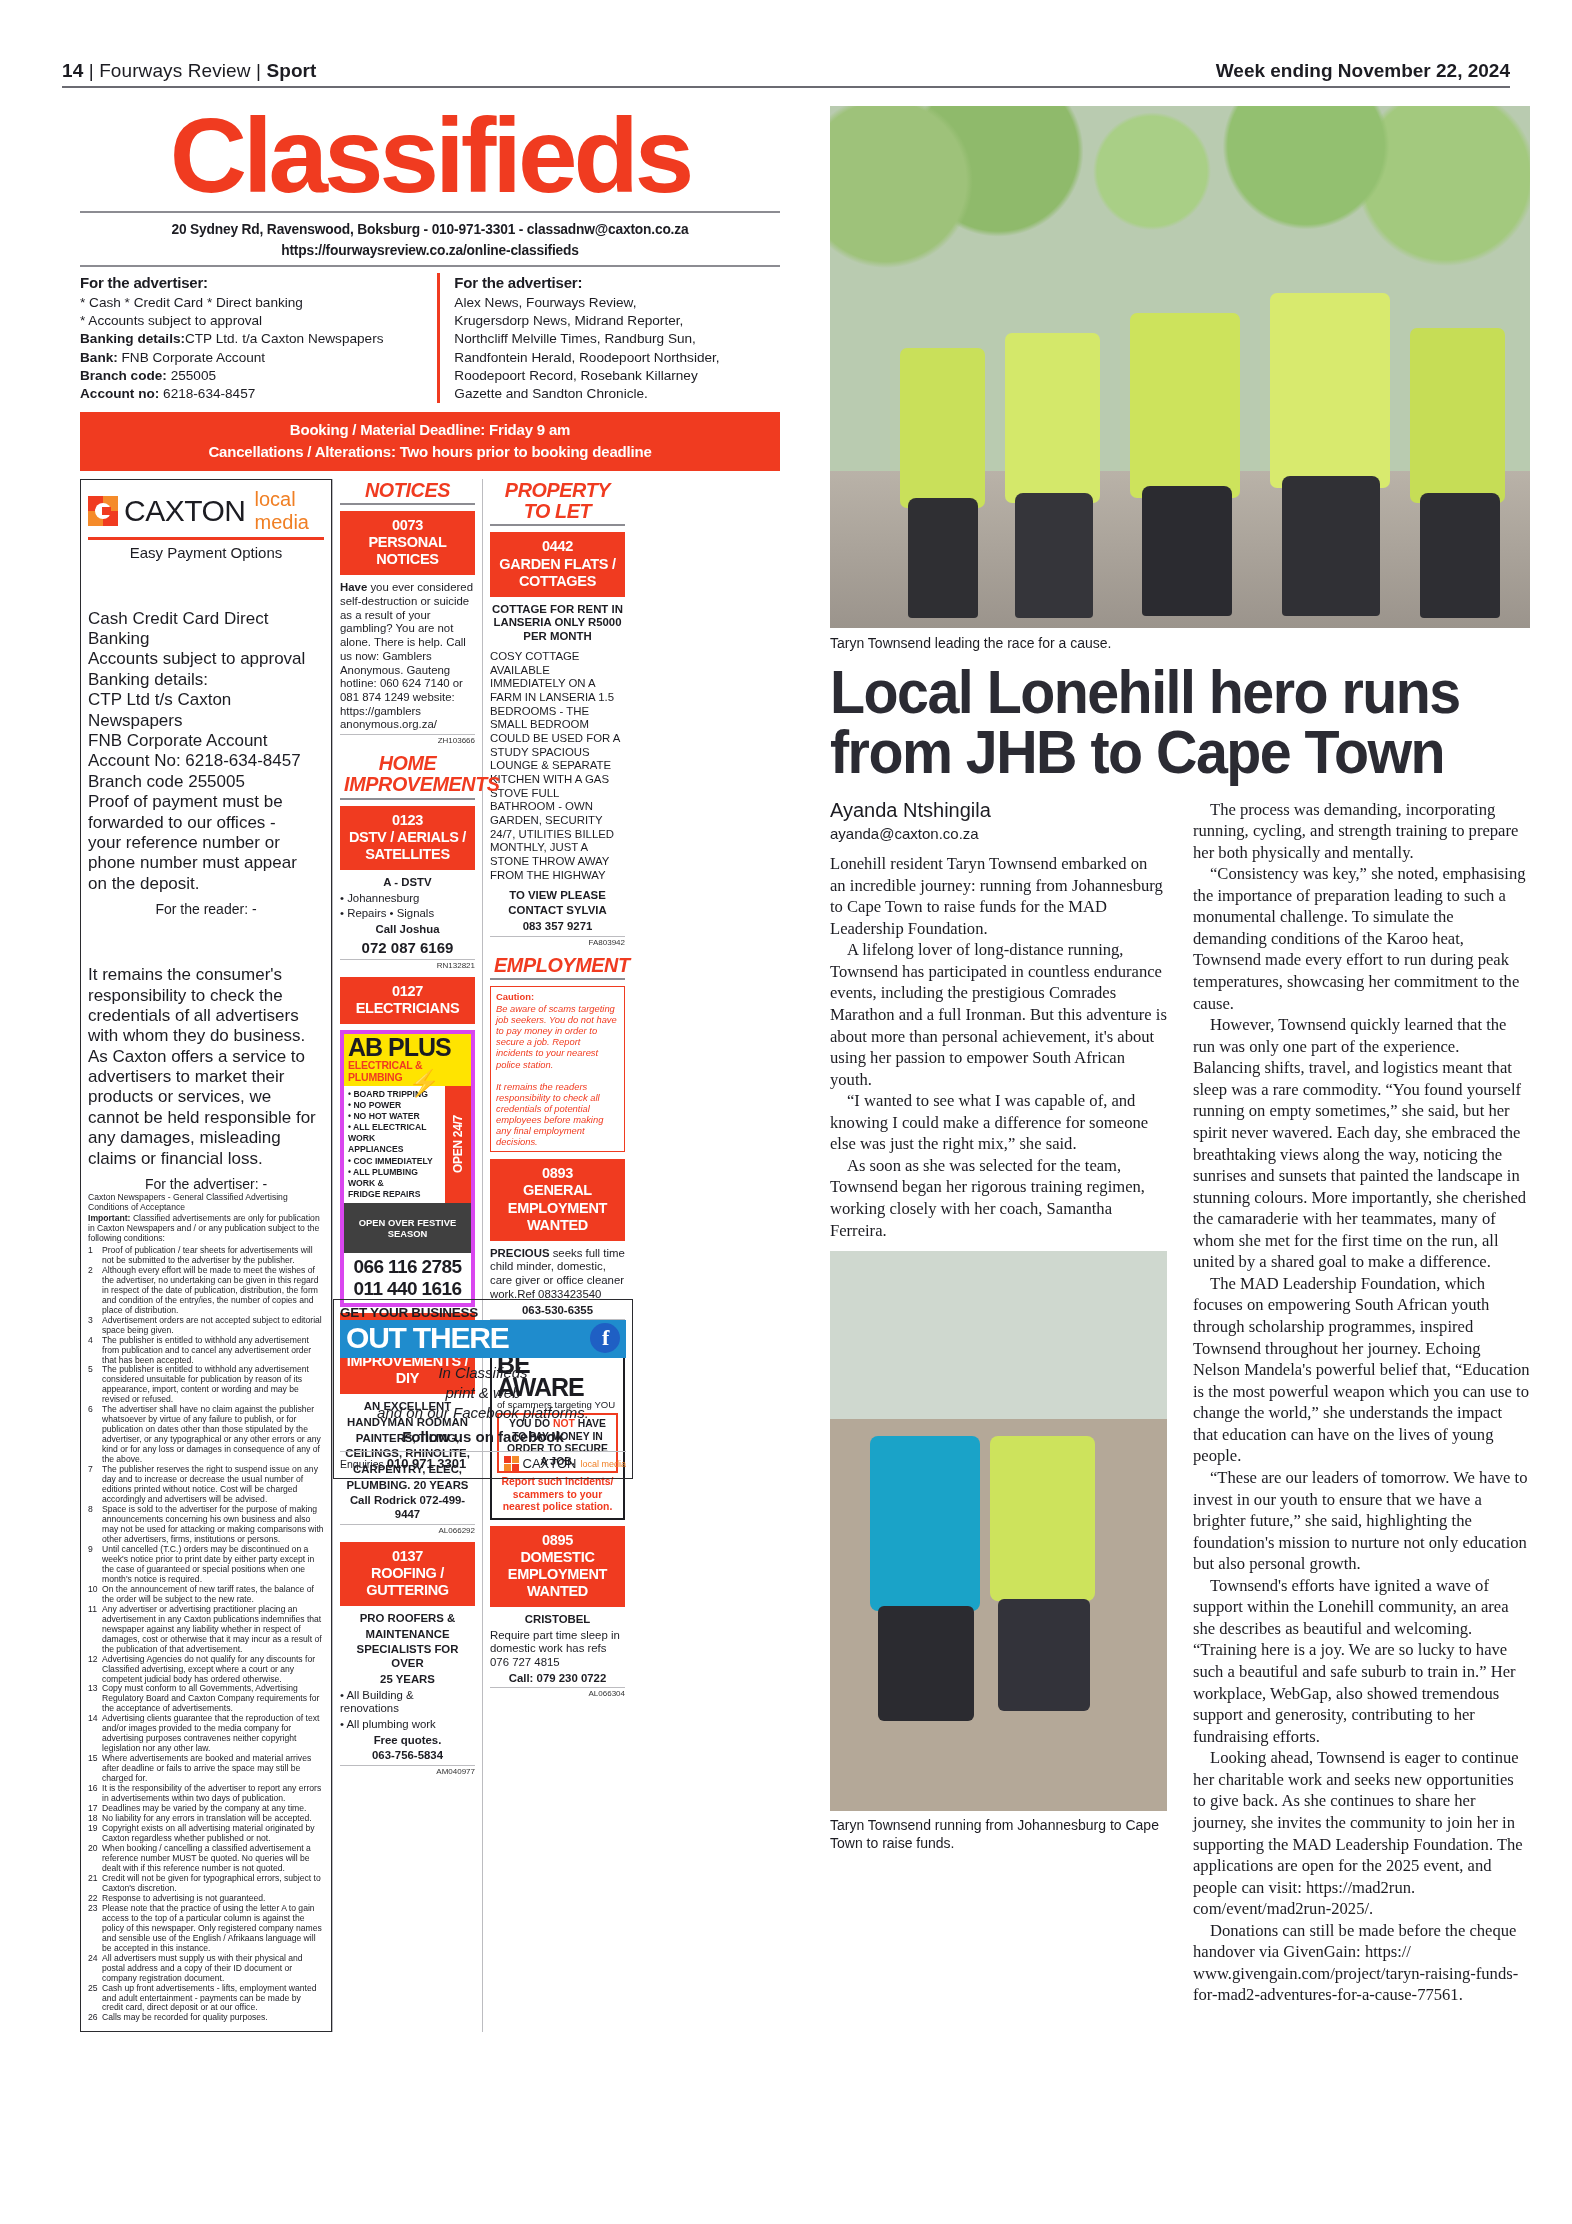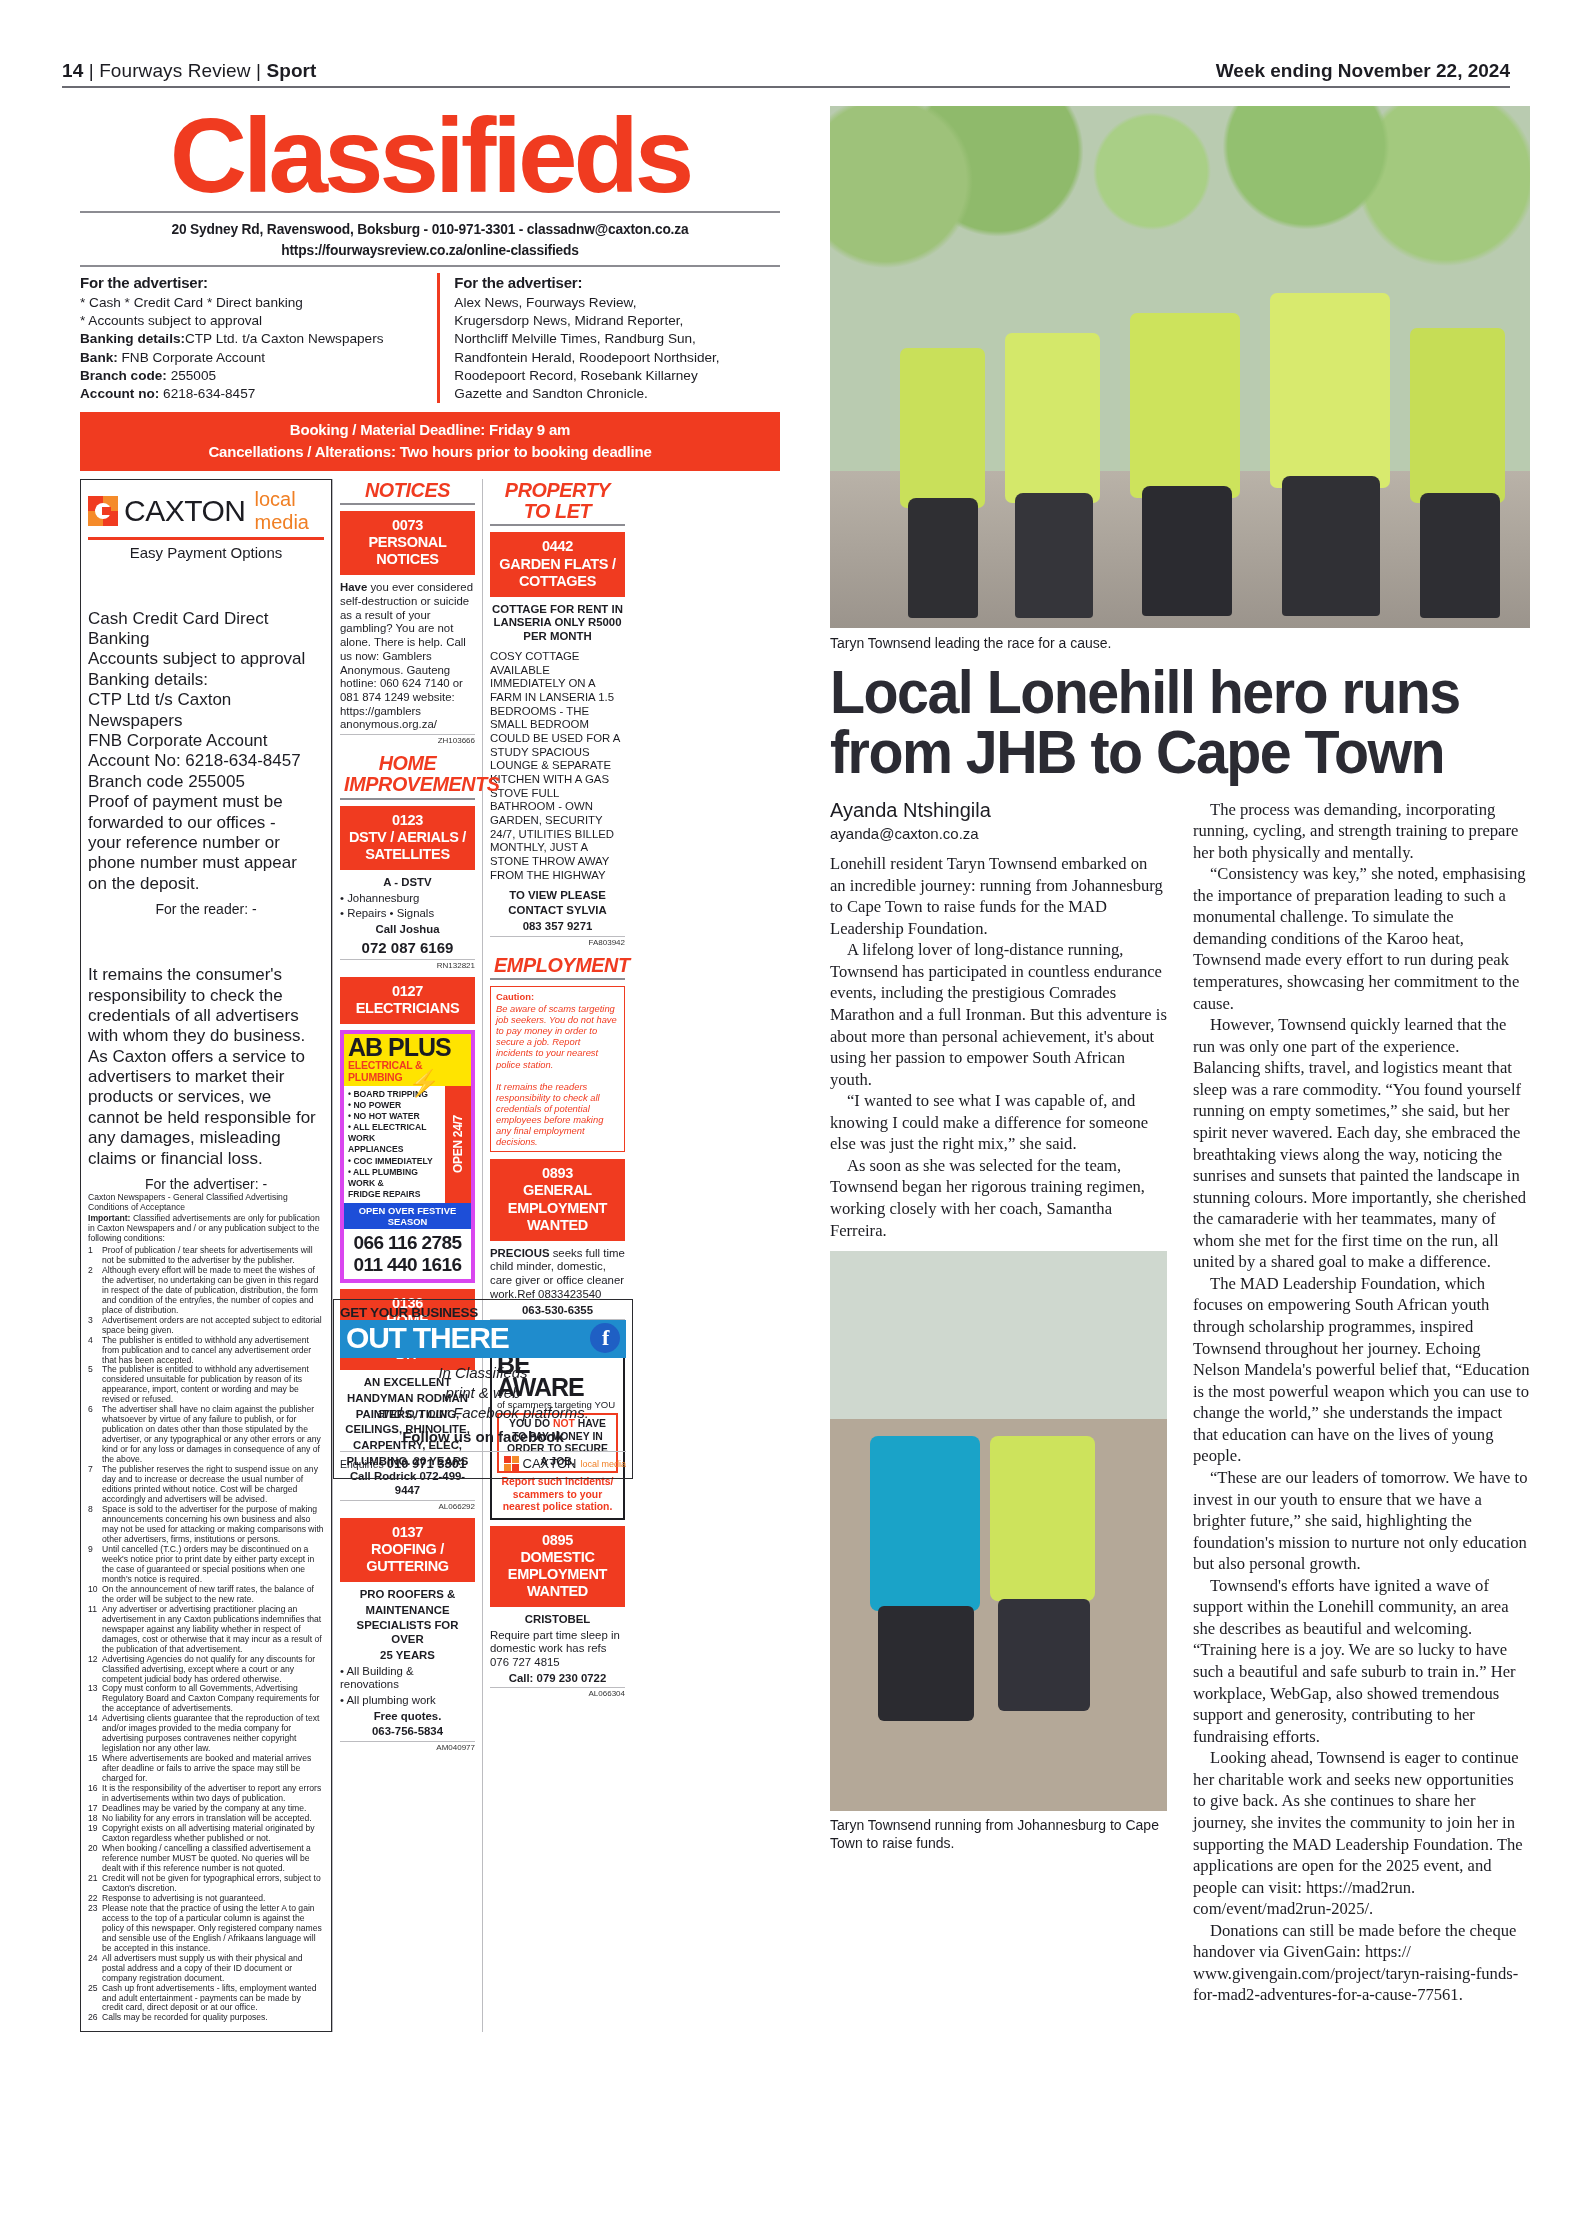--- a/index.html
+++ b/index.html
@@ -97,21 +97,21 @@
 
   
   .abplus{border:4px solid #d946ef;margin:0 0 6px;position:relative;overflow:hidden;}
   .abplus .hdr{background:#ffe400;padding:2px 4px 3px;}
   .abplus .hdr .t1{font-weight:700;font-size:25px;line-height:.9;letter-spacing:-1px;}
   .abplus .hdr .t2{font-weight:700;font-size:10.5px;color:#f03b20;letter-spacing:-.2px;}
   .abplus .body{display:flex;}
   .abplus .list{flex:1;padding:3px 4px;font-size:8.6px;line-height:1.3;font-weight:700;}
   .abplus .open{width:26px;background:#f03b20;color:#fff;display:flex;align-items:center;justify-content:center;}
   .abplus .open span{writing-mode:vertical-rl;transform:rotate(180deg);font-weight:700;font-size:12px;letter-spacing:-.3px;}
-  .abplus .festive{background:#1d4ed8;color:#fff;font-weight:700;font-size:9.4px;text-align:center;padding:2px;}
+  .abplus .festive{background:#404040;color:#fff;font-weight:700;font-size:9.4px;text-align:center;padding:14px;}
   .abplus .phones{text-align:center;font-weight:700;font-size:19px;line-height:1.12;padding:3px 0 4px;letter-spacing:-.6px;}
   .bolt{position:absolute;right:30px;top:34px;color:#f03b20;font-size:26px;}
 
   
   .aware{border:2px solid #1c1c22;padding:4px 5px;margin:0 0 6px;}
   .aware .dw{font-size:9px;font-weight:400;}
   .aware .big{font-weight:700;font-size:25px;line-height:.92;letter-spacing:-1px;}
   .aware .sub{font-size:9.6px;margin-bottom:3px;}
   .aware .warn{border:2px solid #f03b20;padding:3px 4px;font-size:10.4px;line-height:1.2;font-weight:700;text-align:center;margin-bottom:3px;}
   .aware .warn .r{color:#f03b20;}

